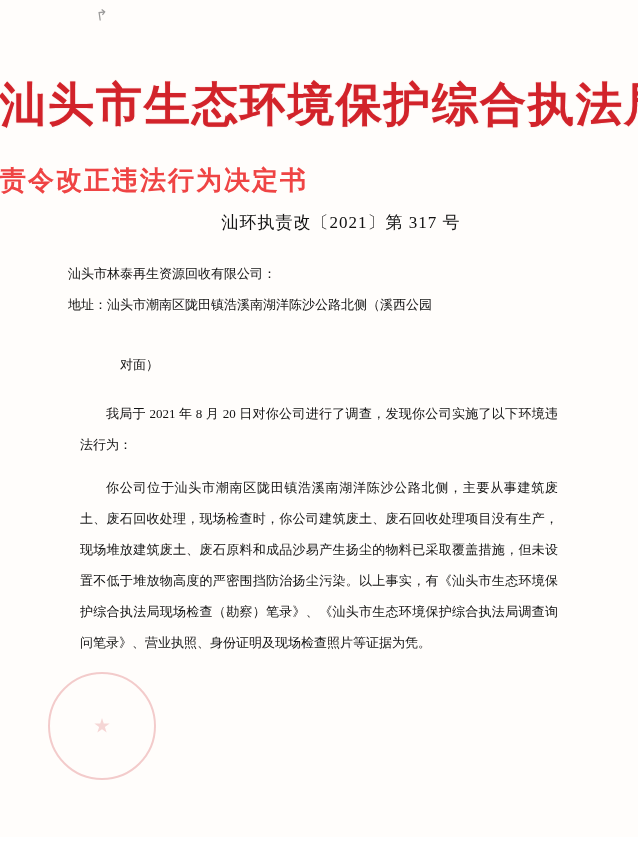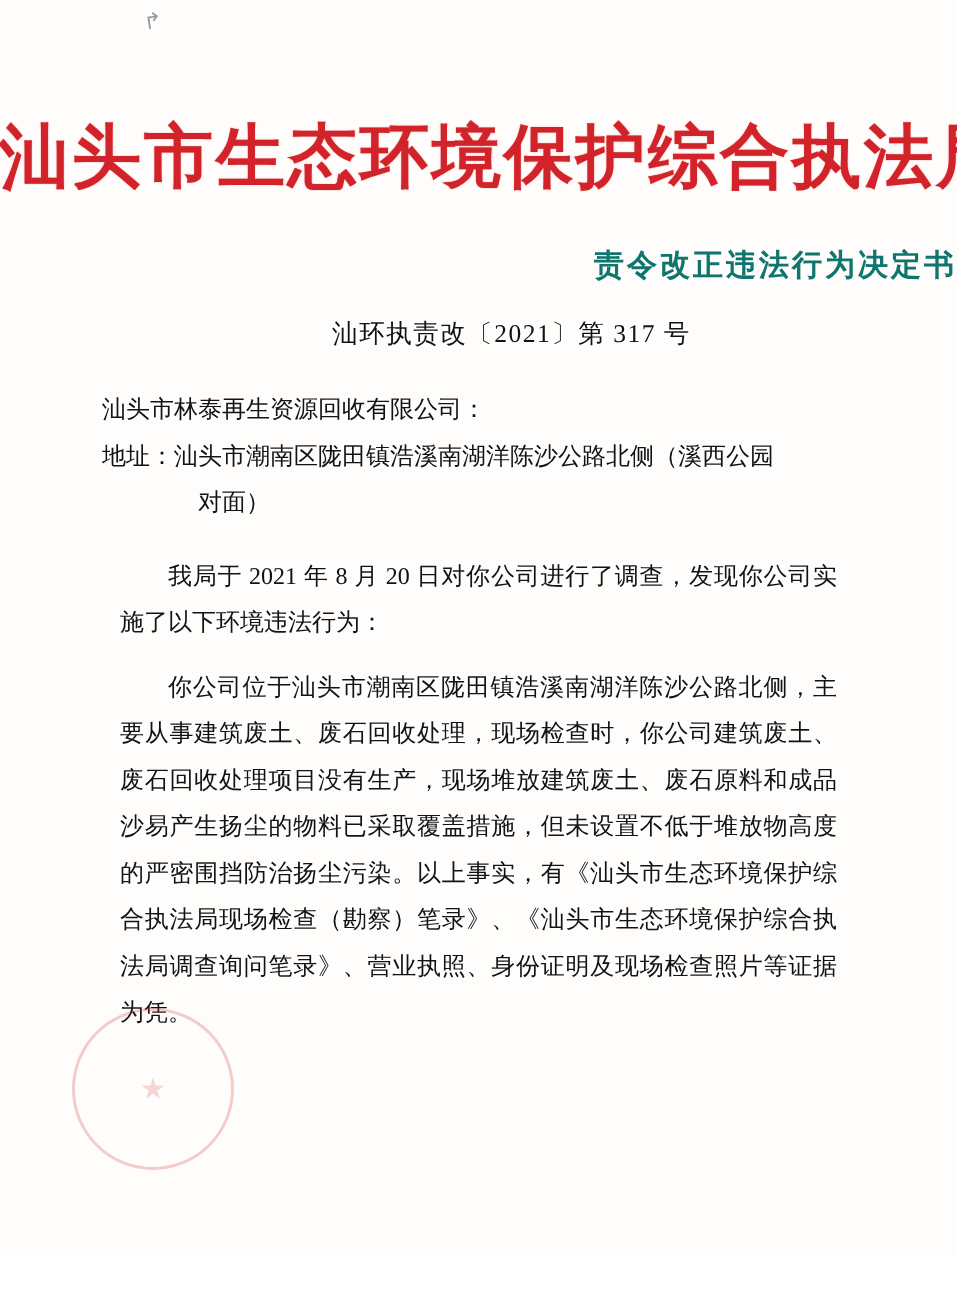--- a/index.html
+++ b/index.html
@@ -51,53 +51,54 @@
     font-size: 46px;
     letter-spacing: 2px;
     white-space: nowrap;
     text-shadow: 0 0 1px rgba(210,35,42,.5);
   }
 
   .doc-title {
     position: absolute;
     left: 0; right: 0;
     top: 163px;
-    text-align: right;
+    text-align: left;
     font-weight: bold;
-    font-size: 20px;
+    font-size: 26px;
     letter-spacing: 2px;
-    color: #0f766e;
+    color: #ef4444;
   }
 
   .doc-number {
     position: absolute;
     left: 0; right: 0;
     top: 211px;
     text-align: center;
     font-size: 17px;
     letter-spacing: 1px;
     color: #111;
     margin-left: 44px;
   }
 
   .body-area {
     position: absolute;
     left: 68px;
     top: 258px;
     width: 502px;
-    font-size: 16px;
+    font-size: 13px;
     line-height: 31px;
     color: #121212;
   }
 
   .line {
     white-space: pre-wrap;
   }
   .line.hang {
     padding-left: 4em;
+    margin-top: 29px;
   }
   .para {
     text-indent: 2em;
     text-align: justify;
     margin: 12px;
   }
   .para.spaced {
     margin-top: 2px;
   }
   .gap-sm { height: 6px; }

